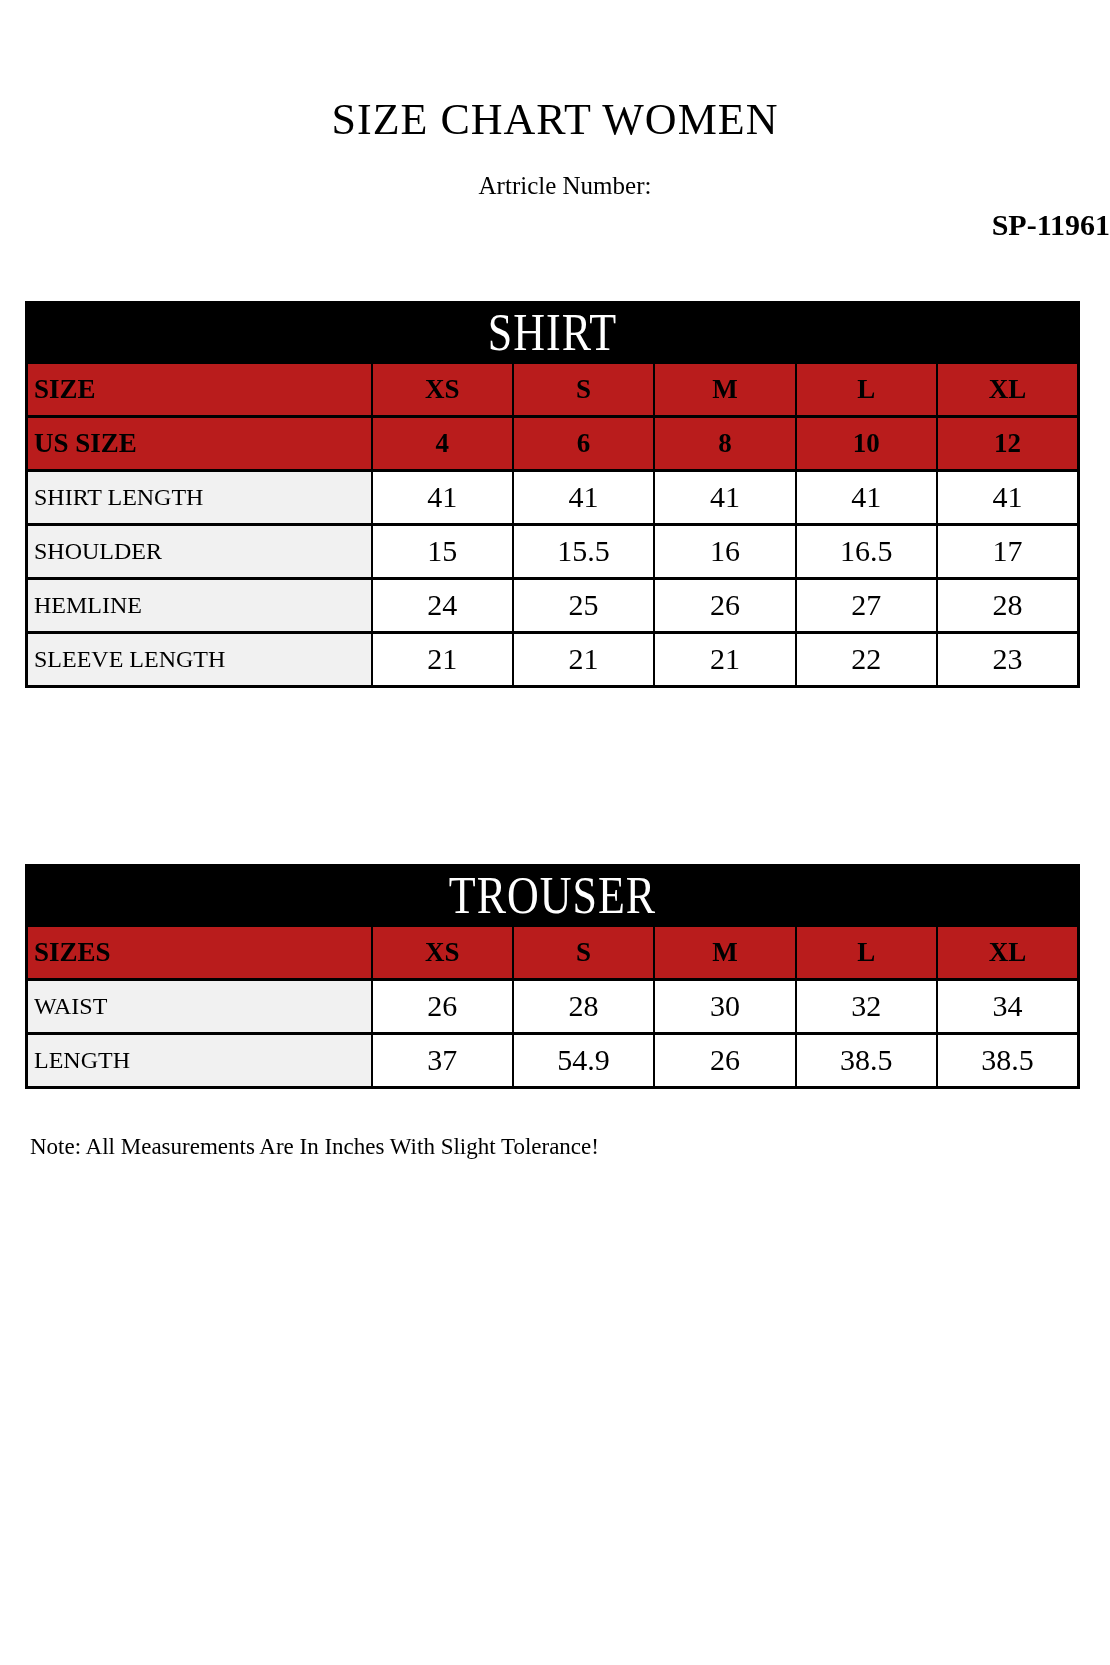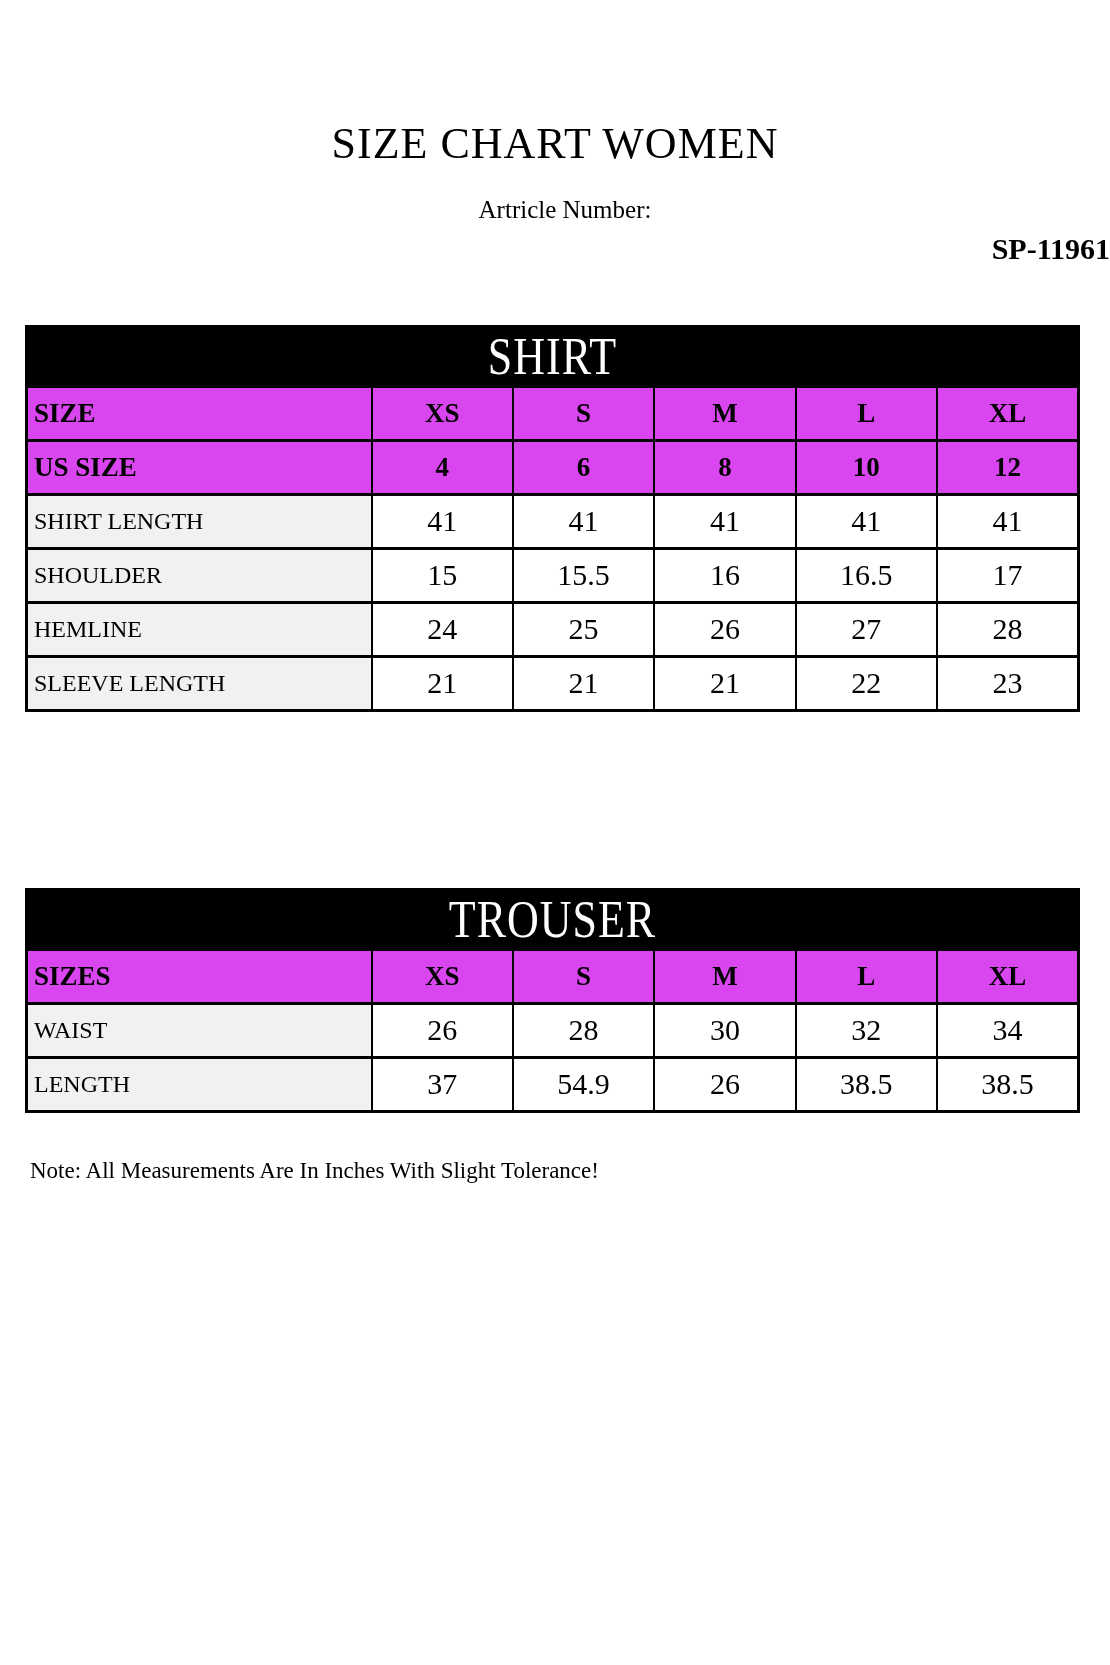--- a/index.html
+++ b/index.html
@@ -11,21 +11,21 @@
   }
   .page {
     position: relative;
     width: 1110px;
     height: 1665px;
     background: #ffffff;
     overflow: hidden;
   }
   .title {
     margin: 0;
-    padding-top: 120px;
+    padding-top: 96px;
     text-align: center;
     font-size: 44px;
     font-weight: normal;
     letter-spacing: 1px;
     line-height: 1.1;
   }
   .article-label {
     margin-top: 28px;
     text-align: center;
     font-size: 25px;
@@ -83,21 +83,21 @@
     overflow: hidden;
     white-space: nowrap;
   }
   table.size-table td.label {
     text-align: left;
     padding-left: 6px;
     background: #f1f1f1;
     font-size: 24px;
   }
   table.size-table tr.row-em td {
-    background: #d946ef;
+    background: #b91c1c;
     font-weight: bold;
     font-size: 27px;
     font-family: Liberation Serif, serif;
   }
   table.size-table tr.row-em td.label {
     font-size: 27px;
   }
   .note {
     margin: 44px 0 12px 30px;
     font-size: 23px;

